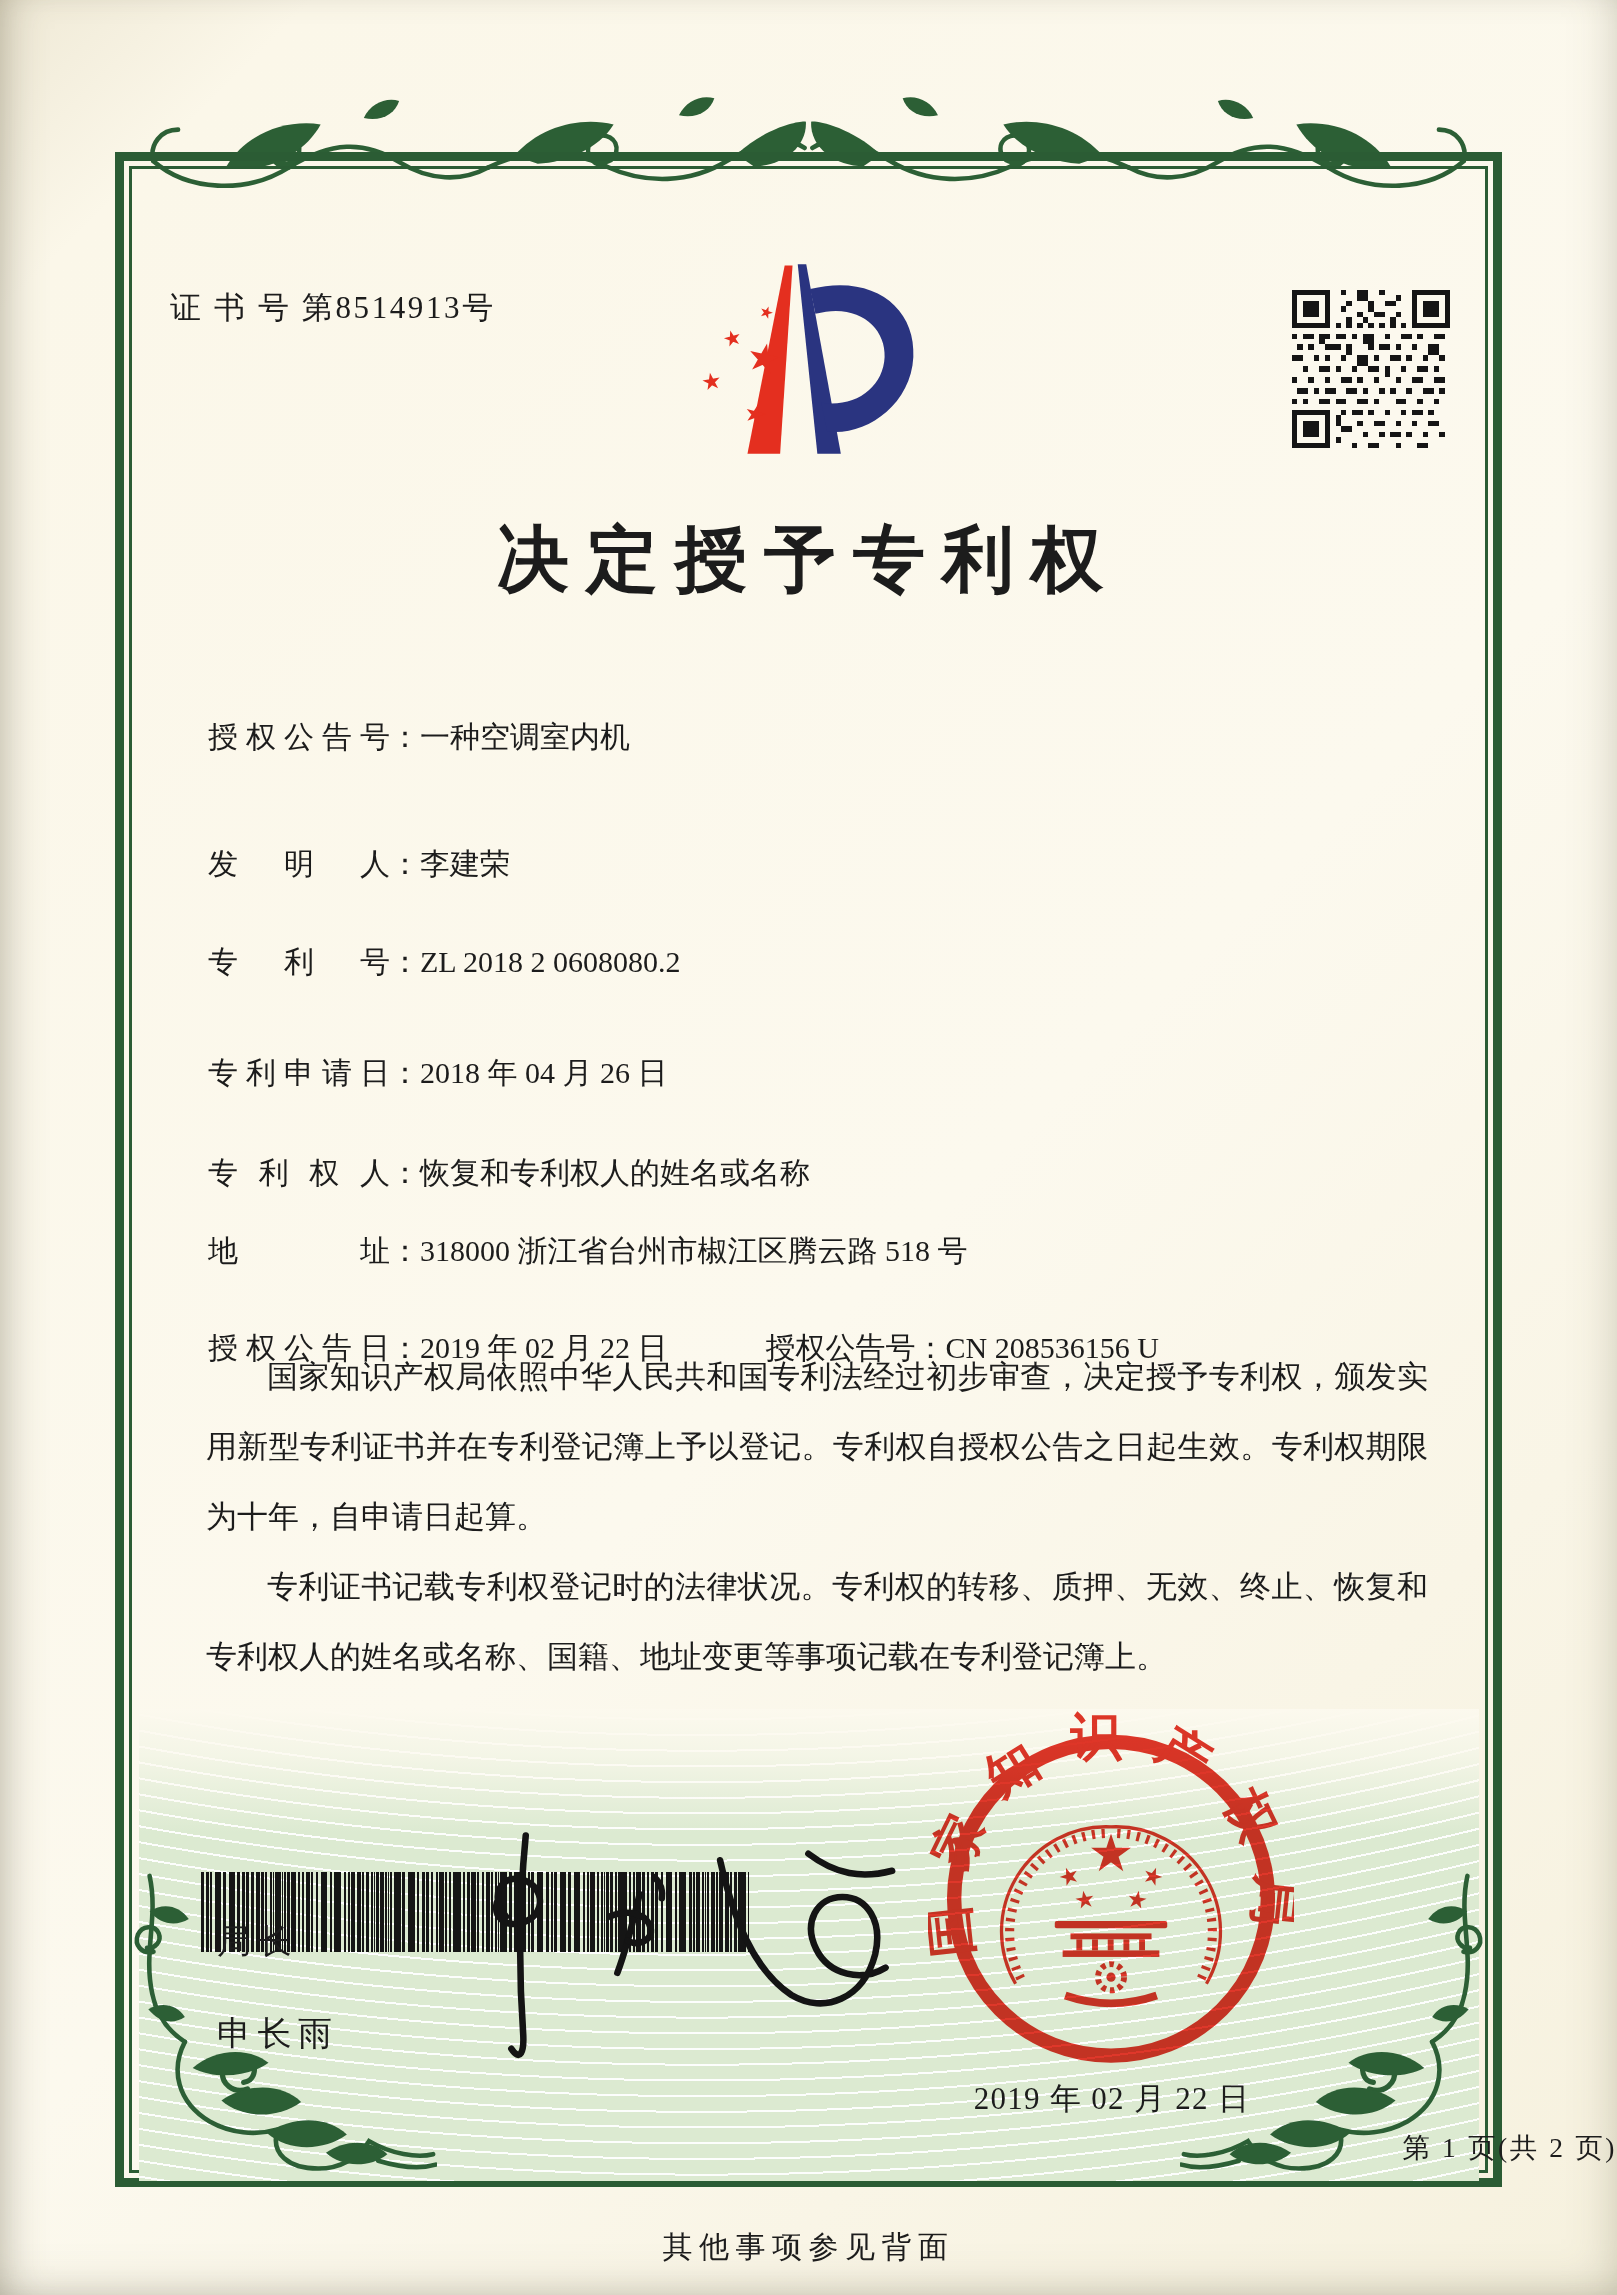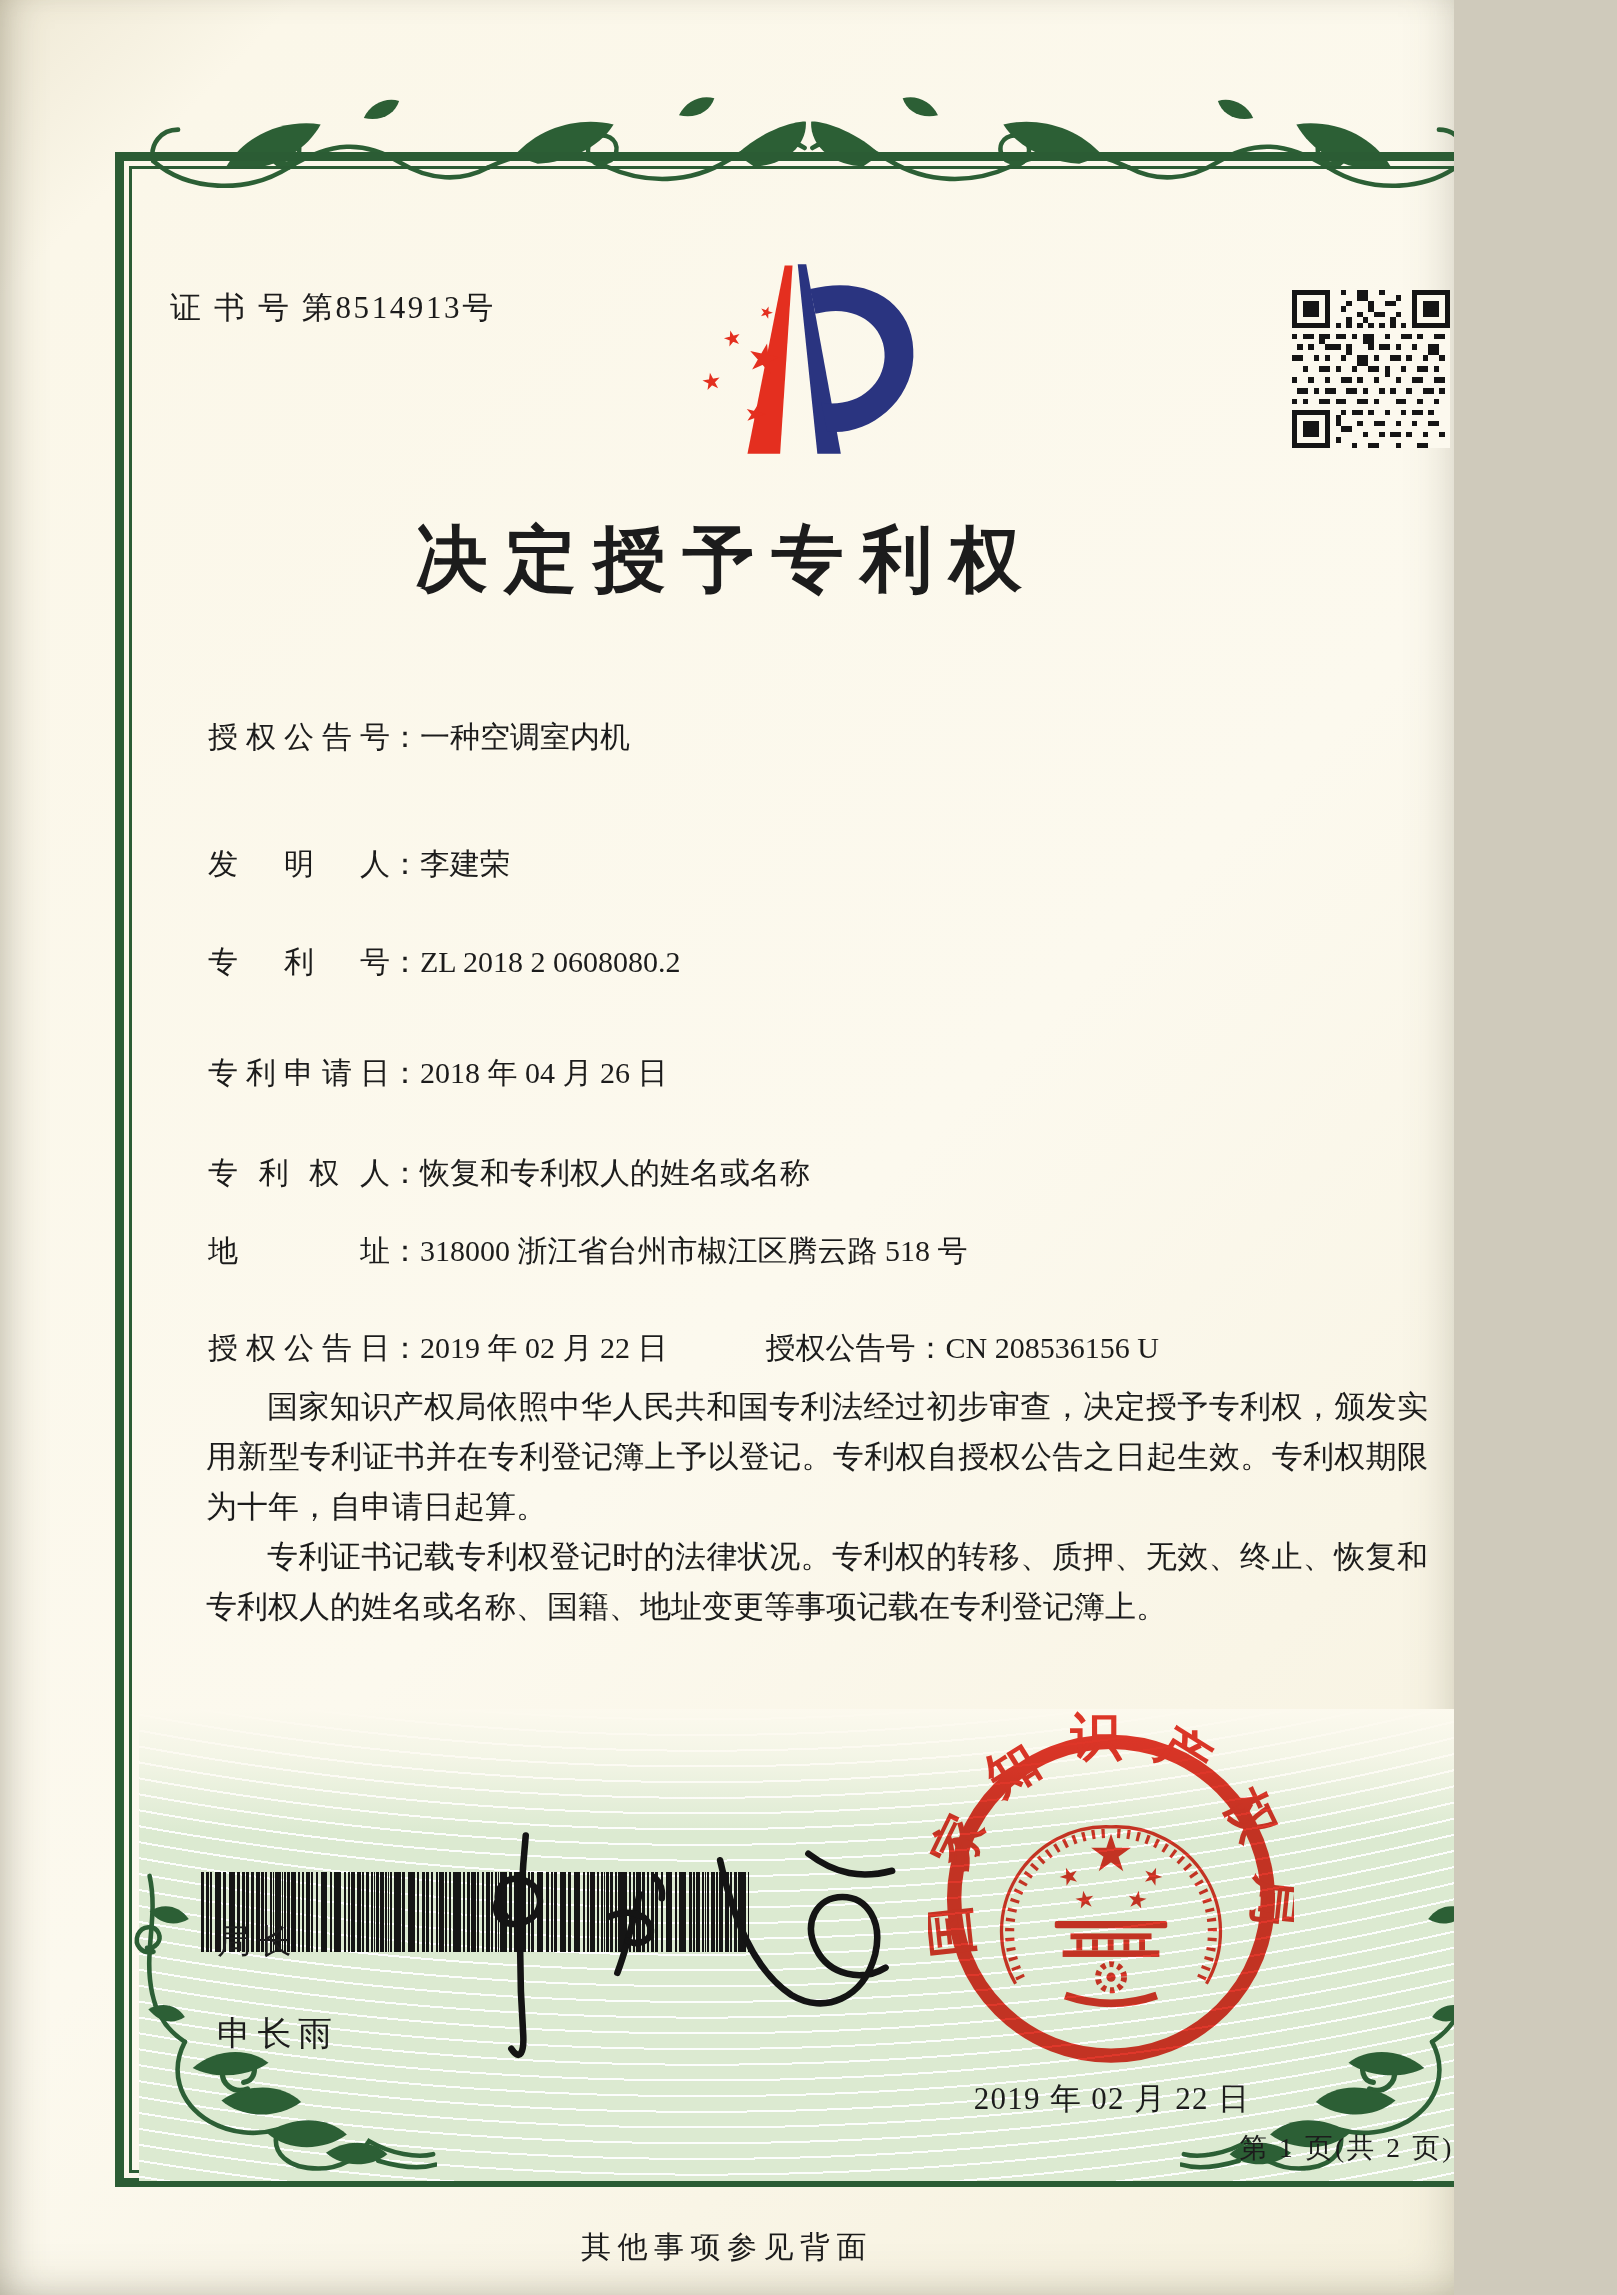--- a/index.html
+++ b/index.html
@@ -1,32 +1,32 @@
 <!DOCTYPE html>
 <html style="font-size:10.5px"><head>
 <meta charset="utf-8">
 <style>
   html,body{margin:0;padding:0;background:#cfcabb;}
-  .stage{position:relative;width:1454px;height:2295px;background:linear-gradient(135deg,#efe9d6 0%,#fbf7e9 8%,#fcf9ee 55%,#f6f1de 100%);overflow:hidden;font-family:"Liberation Serif","DejaVu Serif",serif;color:#1c1c1c;box-shadow:inset 26px 0 46px -26px rgba(90,85,60,.45), inset -19.6px -19.6px 52px -26px rgba(90,85,60,.35);}
+  .stage{position:relative;width:1617px;height:2295px;background:linear-gradient(135deg,#efe9d6 0%,#fbf7e9 8%,#fcf9ee 55%,#f6f1de 100%);overflow:hidden;font-family:"Liberation Serif","DejaVu Serif",serif;color:#1c1c1c;box-shadow:inset 26px 0 46px -26px rgba(90,85,60,.45), inset -19.6px -19.6px 52px -26px rgba(90,85,60,.35);}
   .abs{position:absolute;}
   
   .frame{position:absolute;left:115px;top:152px;width:1369px;height:2017px;border:9.8px solid #2b5c34;}
   .frame-inner{position:absolute;inset:4.6px;border:3.3px solid #2b5c34;}
   
   .waves{position:absolute;left:139px;top:1709px;width:1340px;height:472px;background-color:#dcead1;
     background-image:repeating-radial-gradient(circle at 42% -640%, rgba(255,255,255,.95) 0 2px, rgba(255,255,255,0) 2px 15.7px);}
   .waves::before{content:"";position:absolute;inset:0;background:linear-gradient(180deg,#fcf9ee 0,rgba(252,249,238,.75) 46px,rgba(252,249,238,0) 124px);}
   
   .certno{left:170px;top:287px;font-size:31px;letter-spacing:2.6px;}
   .title{left:0;top:512px;width:100%;text-align:center;font-size:72px;font-weight:bold;letter-spacing:17px;}
   .fields{left:208px;top:695px;width:1230px;}
   .frow{position:absolute;left:0;font-size:30px;white-space:nowrap;}
   .f-label{display:inline-block;width:182px;text-align:justify;text-align-last:justify;vertical-align:bottom;}
   .pair2{margin-left:98px;}
-  .paras{left:206px;top:1382px;width:1222px;font-size:31px;line-height:50px;text-align:justify;}
+  .paras{left:206px;top:1342px;width:1222px;font-size:31px;line-height:70px;text-align:justify;}
   .paras p{margin:0;text-indent:61px;}
   .director{left:217px;font-size:34px;letter-spacing:6.5px;z-index:6;margin-top:8px;}
   .sealdate{left:942px;top:2078px;width:340px;text-align:center;font-size:31px;letter-spacing:1.3px;z-index:7;}
   .pagefoot{left:0;top:2130px;width:100%;text-align:right;font-size:27.5px;letter-spacing:2.6px;z-index:6;}
   .backnote{left:0;top:2227px;width:100%;text-align:center;font-size:30px;letter-spacing:6.5px;}
   
   .barcode{left:201px;top:1872px;width:548px;height:80px;z-index:5;
     background-image:
       repeating-linear-gradient(90deg,#151515 0 2px,rgba(0,0,0,0) 2px 4.6px),
       repeating-linear-gradient(90deg,#151515 0 1.3px,rgba(0,0,0,0) 1.3px 7.2px),

